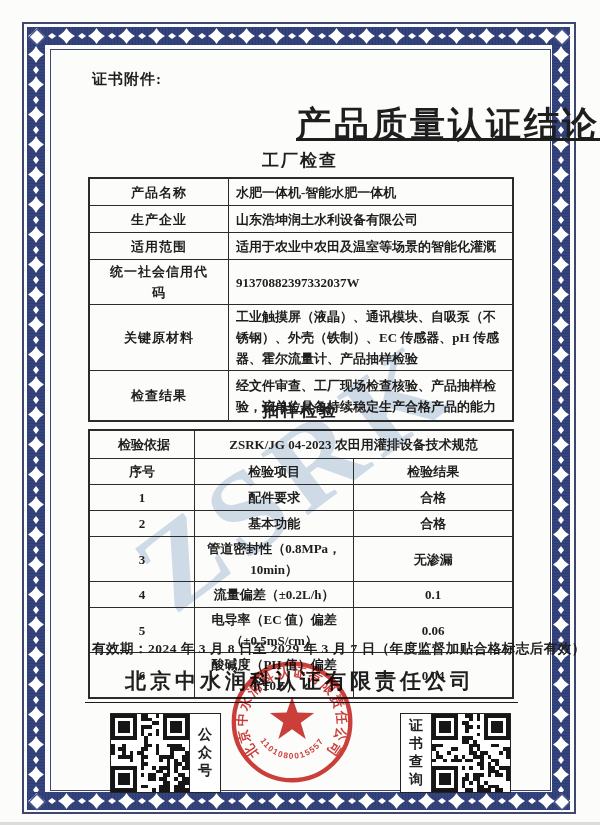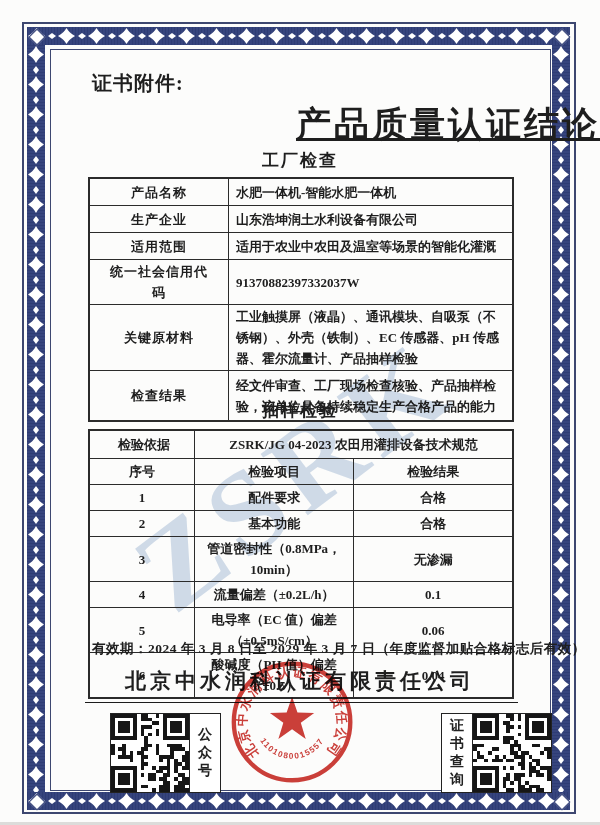--- a/index.html
+++ b/index.html
@@ -17,21 +17,21 @@
   .corner{position:absolute;width:10px;height:10px;background:#fff;border:1.5px solid #2e3c74;transform:rotate(45deg);z-index:1;}
 
   
   .watermark{position:absolute;left:55px;top:408px;width:480px;z-index:1;
     font-size:118px;font-weight:bold;letter-spacing:10px;color:rgba(158,182,209,0.48);
     transform:rotate(-37deg);transform-origin:center;text-align:center;
     font-family:"Liberation Serif",serif;pointer-events:none;}
 
   
   .content{position:absolute;inset:0;z-index:2;color:#1e1e1e;}
-  .attach{position:absolute;left:92px;top:70px;font-size:20px;font-weight:bold;letter-spacing:1px;}
+  .attach{position:absolute;left:92px;top:70px;font-size:15px;font-weight:bold;letter-spacing:1px;}
   .title{position:absolute;left:0;right:0;top:101px;text-align:right;font-size:35px;font-weight:bold;letter-spacing:3px;text-decoration:underline;}
   .sec-title{position:absolute;left:0;right:0;text-align:center;font-size:17px;font-weight:600;letter-spacing:2px;}
   .sec-factory{top:149px;}
   .sec-sampling{top:399px;}
 
   table{border-collapse:collapse;position:absolute;table-layout:fixed;}
   td{border:1px solid #2b2b2b;font-size:13px;font-weight:600;padding:1px 6px;vertical-align:middle;line-height:21px;}
   .t1{left:88px;top:177px;width:426px;border:2px solid #2b2b2b;}
   .t1 td.lab{width:110px;text-align:center;letter-spacing:1px;padding:1px 14px;}
   .t1 td.val{text-align:left;padding-left:7px;}
@@ -42,21 +42,21 @@
   .t2 .c1{width:88px;}
   .t2 .c3{width:104px;}
 
   .validity{position:absolute;left:92px;top:640px;font-size:13.5px;font-weight:bold;letter-spacing:.5px;}
   .company{position:absolute;left:0;right:0;top:667px;text-align:center;font-size:21px;font-weight:600;letter-spacing:4px;}
   .sigline{position:absolute;left:85px;top:702px;width:433px;border-top:1.5px solid #1c1c1c;}
 
   
   .qrbox{position:absolute;top:713px;height:78px;border:1.5px solid #222;display:flex;background:#fff;}
   .qrbox.qleft{left:110px;}
-  .qrbox.qright{left:400px;margin-left:41px;}
+  .qrbox.qright{left:400px;}
   .qr{width:78px;height:78px;background:#fff;}
   .qr svg{width:100%;height:100%;display:block;}
   .qr-label{width:30px;display:flex;align-items:center;justify-content:center;
     font-size:14px;font-weight:600;color:#222;}
   .qr-label .vtext{width:1em;line-height:18px;text-align:center;word-break:break-all;}
   .qleft .qr-label{border-left:1.5px solid #222;}
   .qright .qr-label{border-right:1.5px solid #222;}
 
   
   .seal{position:absolute;left:228px;top:656px;width:132px;height:132px;z-index:3;

